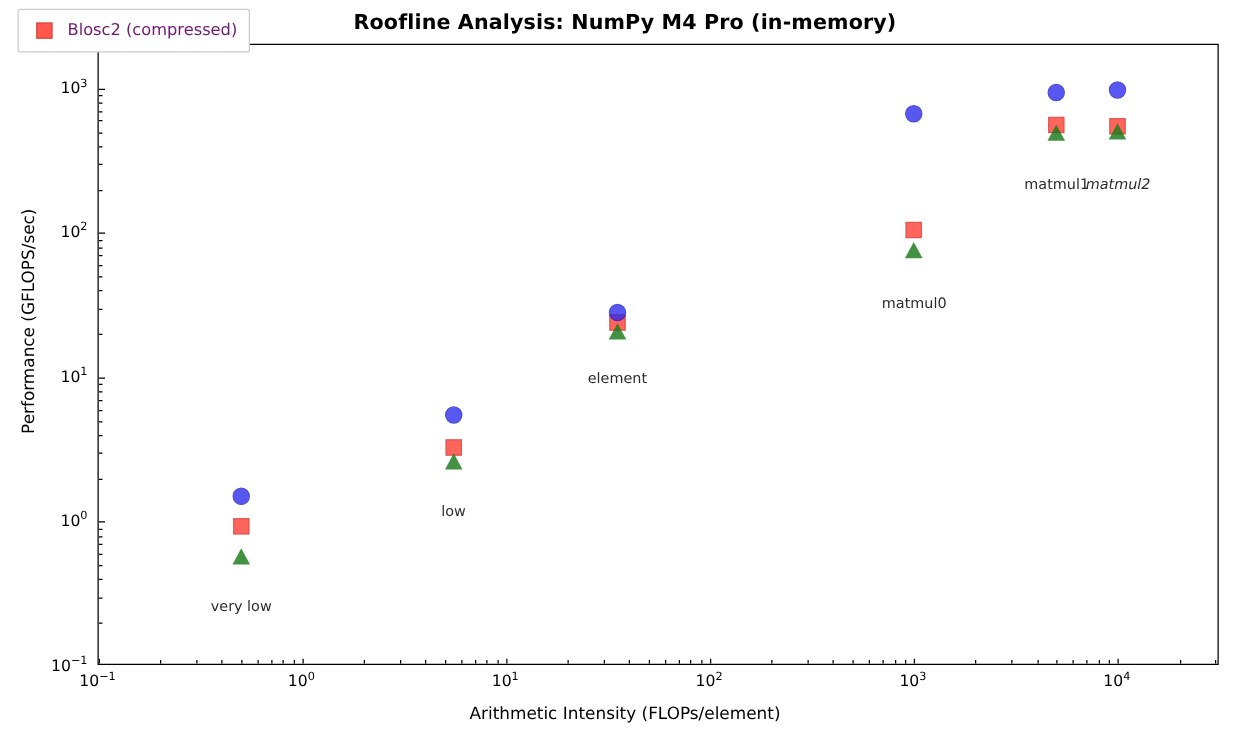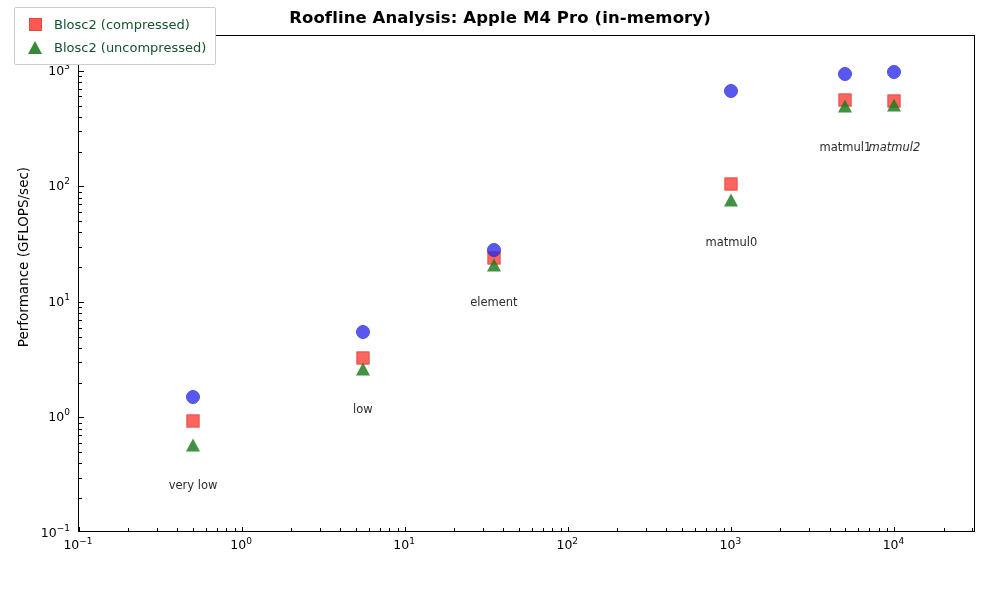--- a/index.html
+++ b/index.html
@@ -190,30 +190,30 @@
   }
   .lg-triangle {
     width: 0; height: 0;
     border-left: 7.5px solid transparent;
     border-right: 7.5px solid transparent;
     border-bottom: 13px solid #1a7a1a;
     opacity: 0.88;
   }
   .legend-label {
     font-size: 13px;
-    color: #14532d;
+    color: #701a75;
     white-space: nowrap;
   }
 </style>
 </head>
 <body>
 
 <div id="figure">
 
-  <div class="chart-title">Roofline Analysis: Apple M4 Pro (in-memory)</div>
+  <div class="chart-title">Roofline Analysis: NumPy M4 Pro (in-memory)</div>
 
   <div id="plot-frame">
     <div id="plot-area">
         <div class="tick-x" style="left: 0px;"></div>
         <div class="tick-x" style="left: 163.091px;"></div>
         <div class="tick-x" style="left: 326.182px;"></div>
         <div class="tick-x" style="left: 489.272px;"></div>
         <div class="tick-x" style="left: 652.363px;"></div>
         <div class="tick-x" style="left: 815.454px;"></div>
         <div class="tick-x minor" style="left: 49.0952px;"></div>
@@ -331,31 +331,26 @@
       <div class="ticklabel-x" style="left: 893.454px;">10<span class="sup">4</span></div>
     </div>
   <div id="tick-labels-y">
       <div class="ticklabel-y" style="top: 532px;">10<span class="sup">−1</span></div>
       <div class="ticklabel-y" style="top: 416.446px;">10<span class="sup">0</span></div>
       <div class="ticklabel-y" style="top: 300.893px;">10<span class="sup">1</span></div>
       <div class="ticklabel-y" style="top: 185.339px;">10<span class="sup">2</span></div>
       <div class="ticklabel-y" style="top: 69.7851px;">10<span class="sup">3</span></div>
     </div>
 
+  <div class="axis-label-x">Arithmetic Intensity (FLOPs/element)</div>
 
   <div class="axis-label-y">Performance (GFLOPS/sec)</div>
 
   <div id="legend">
       <div class="legend-row">
         <span class="legend-swatch">
           <span class="lg-square"></span>
         </span>
         <span class="legend-label">Blosc2 (compressed)</span>
       </div>
-      <div class="legend-row">
-        <span class="legend-swatch">
-          <span class="lg-triangle"></span>
-        </span>
-        <span class="legend-label">Blosc2 (uncompressed)</span>
-      </div>
     </div>
 
 </div>
 
 </body></html>

